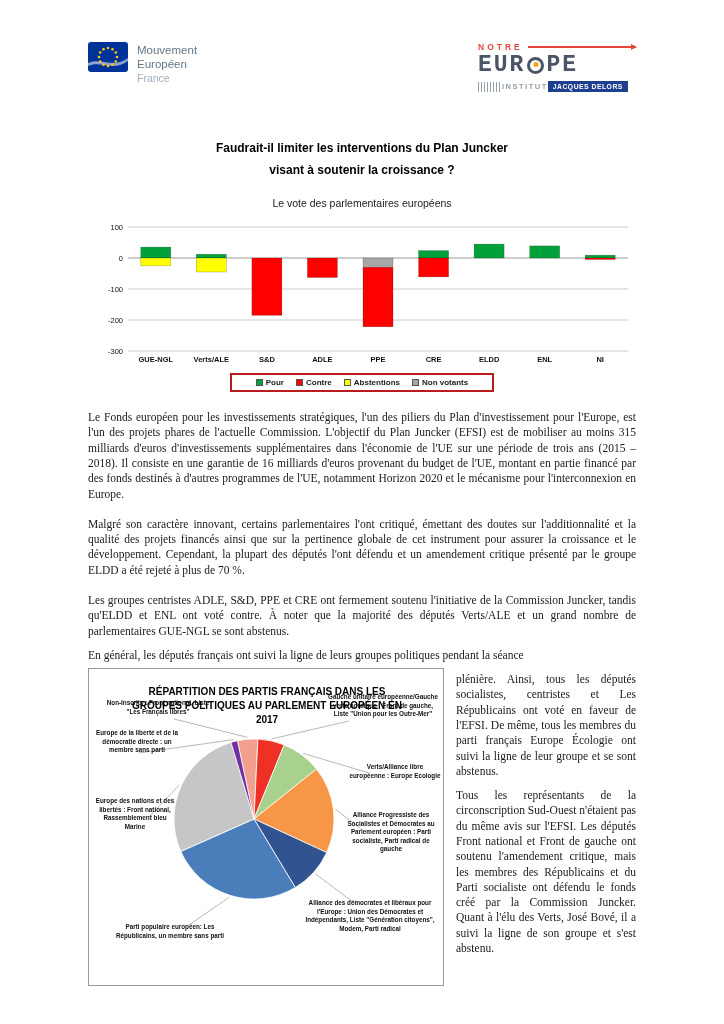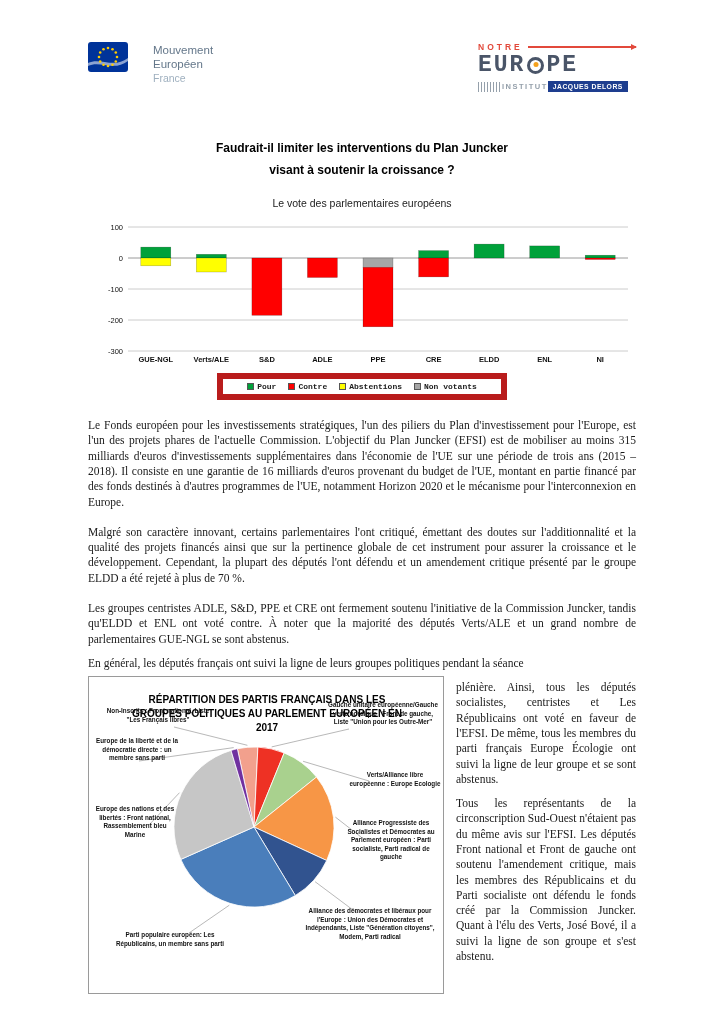--- a/index.html
+++ b/index.html
@@ -5,21 +5,21 @@
   * { margin:0; padding:0; box-sizing:border-box; }
   html,body { background:#ffffff; }
   .page{
     width:724px; height:1024px; margin:0 auto; background:#fff;
     font-family:"Liberation Serif", serif; color:#1a1a1a;
     padding:42px 88px 0; position:relative; overflow:hidden;
   }
   
   .header{ display:flex; justify-content:space-between; align-items:flex-start; height:60px; }
   .me-logo{ display:flex; gap:9px; align-items:flex-start; }
-  .me-text{ font-family:"Liberation Sans",sans-serif; color:#64778a; font-size:11.5px; line-height:1.22; padding-top:1px;margin-left:16px; }
+  .me-text{ font-family:"Liberation Sans",sans-serif; color:#64778a; font-size:11.5px; line-height:1.22; padding-top:1px; }
   .me-text .fr{ color:#9fb0bf; font-size:10.5px; margin-top:1px; }
   .ne-logo{ font-family:"Liberation Sans",sans-serif; width:158px; }
   .ne-row1{ display:flex; align-items:center; gap:5px; }
   .ne-notre{ color:#e2493b; font-size:8.5px; font-weight:bold; letter-spacing:3px; }
   .ne-arrow{ flex:1; height:2px; background:#e2493b; position:relative; }
   .ne-arrow::after{ content:""; position:absolute; right:-1px; top:-2.5px; border-left:6px solid #e2493b;
     border-top:3.5px solid transparent; border-bottom:3.5px solid transparent; }
   .ne-row2{ font-size:23px; font-weight:bold; color:#4a5568; letter-spacing:2px; display:flex; align-items:center; line-height:1; margin-top:2px;font-family:Liberation Mono, monospace; }
   .ne-o{ width:17px; height:17px; border:3px solid #4a5568; border-radius:50%; display:inline-block; position:relative; margin:0 2px; }
   .ne-o::after{ content:""; position:absolute; width:5px; height:5px; background:#f5a11c; border-radius:50%; top:2px; left:50%; transform:translateX(-50%); }
@@ -27,22 +27,22 @@
   .ne-bars{ width:24px; height:10px; background:repeating-linear-gradient(90deg,#95a0ab 0 1px,transparent 1px 3px); }
   .ne-institut{ color:#95a0ab; font-size:7.5px; letter-spacing:1.5px; font-weight:bold; }
   .ne-jd{ background:#1e3e8f; color:#fff; font-size:6.8px; font-weight:bold; padding:2px 5px; letter-spacing:.5px; white-space:nowrap; }
   
   .title{ font-family:"Liberation Sans",sans-serif; font-weight:bold; font-size:12px; text-align:center;
     margin-top:36px; line-height:1.8; color:#000; }
   .chart-title{ margin-top:16px; text-align:center; font-family:"Liberation Sans",sans-serif; font-size:10.5px; color:#222; }
   
   .chart-block{ text-align:center; }
   #bar-svg{ margin-top:10px; display:inline-block; }
-  .legend{ display:inline-flex; gap:12px; border:6px solid #b91c1c; padding:3px 24px; margin-top:2px;
-    font-family:Liberation Mono, monospace; font-size:8px; font-weight:bold; align-items:center; }
+  .legend{ display:inline-flex; gap:12px; border:2px solid #b91c1c; padding:3px 24px; margin-top:2px;
+    font-family:Liberation Sans, sans-serif; font-size:8px; font-weight:bold; align-items:center; }
   .legend-item{ display:inline-flex; align-items:center; gap:3px; }
   .swatch{ width:7px; height:7px; display:inline-block; border:0.5px solid #555; }
   
   .body-text{ margin-top:18px; }
   .body-text p{ font-size:11.5px; line-height:1.33; text-align:justify; margin-top:15px; }
   .body-text p:first-child{ margin-top:0; }
   
   .bottom{ margin-top:9px; }
   .bottom p{ font-size:11.5px; line-height:1.33; text-align:justify; margin-top:9px; }
   .pie-box{ float:left; width:356px; height:318px; border:1px solid #9a9a9a; position:relative;

